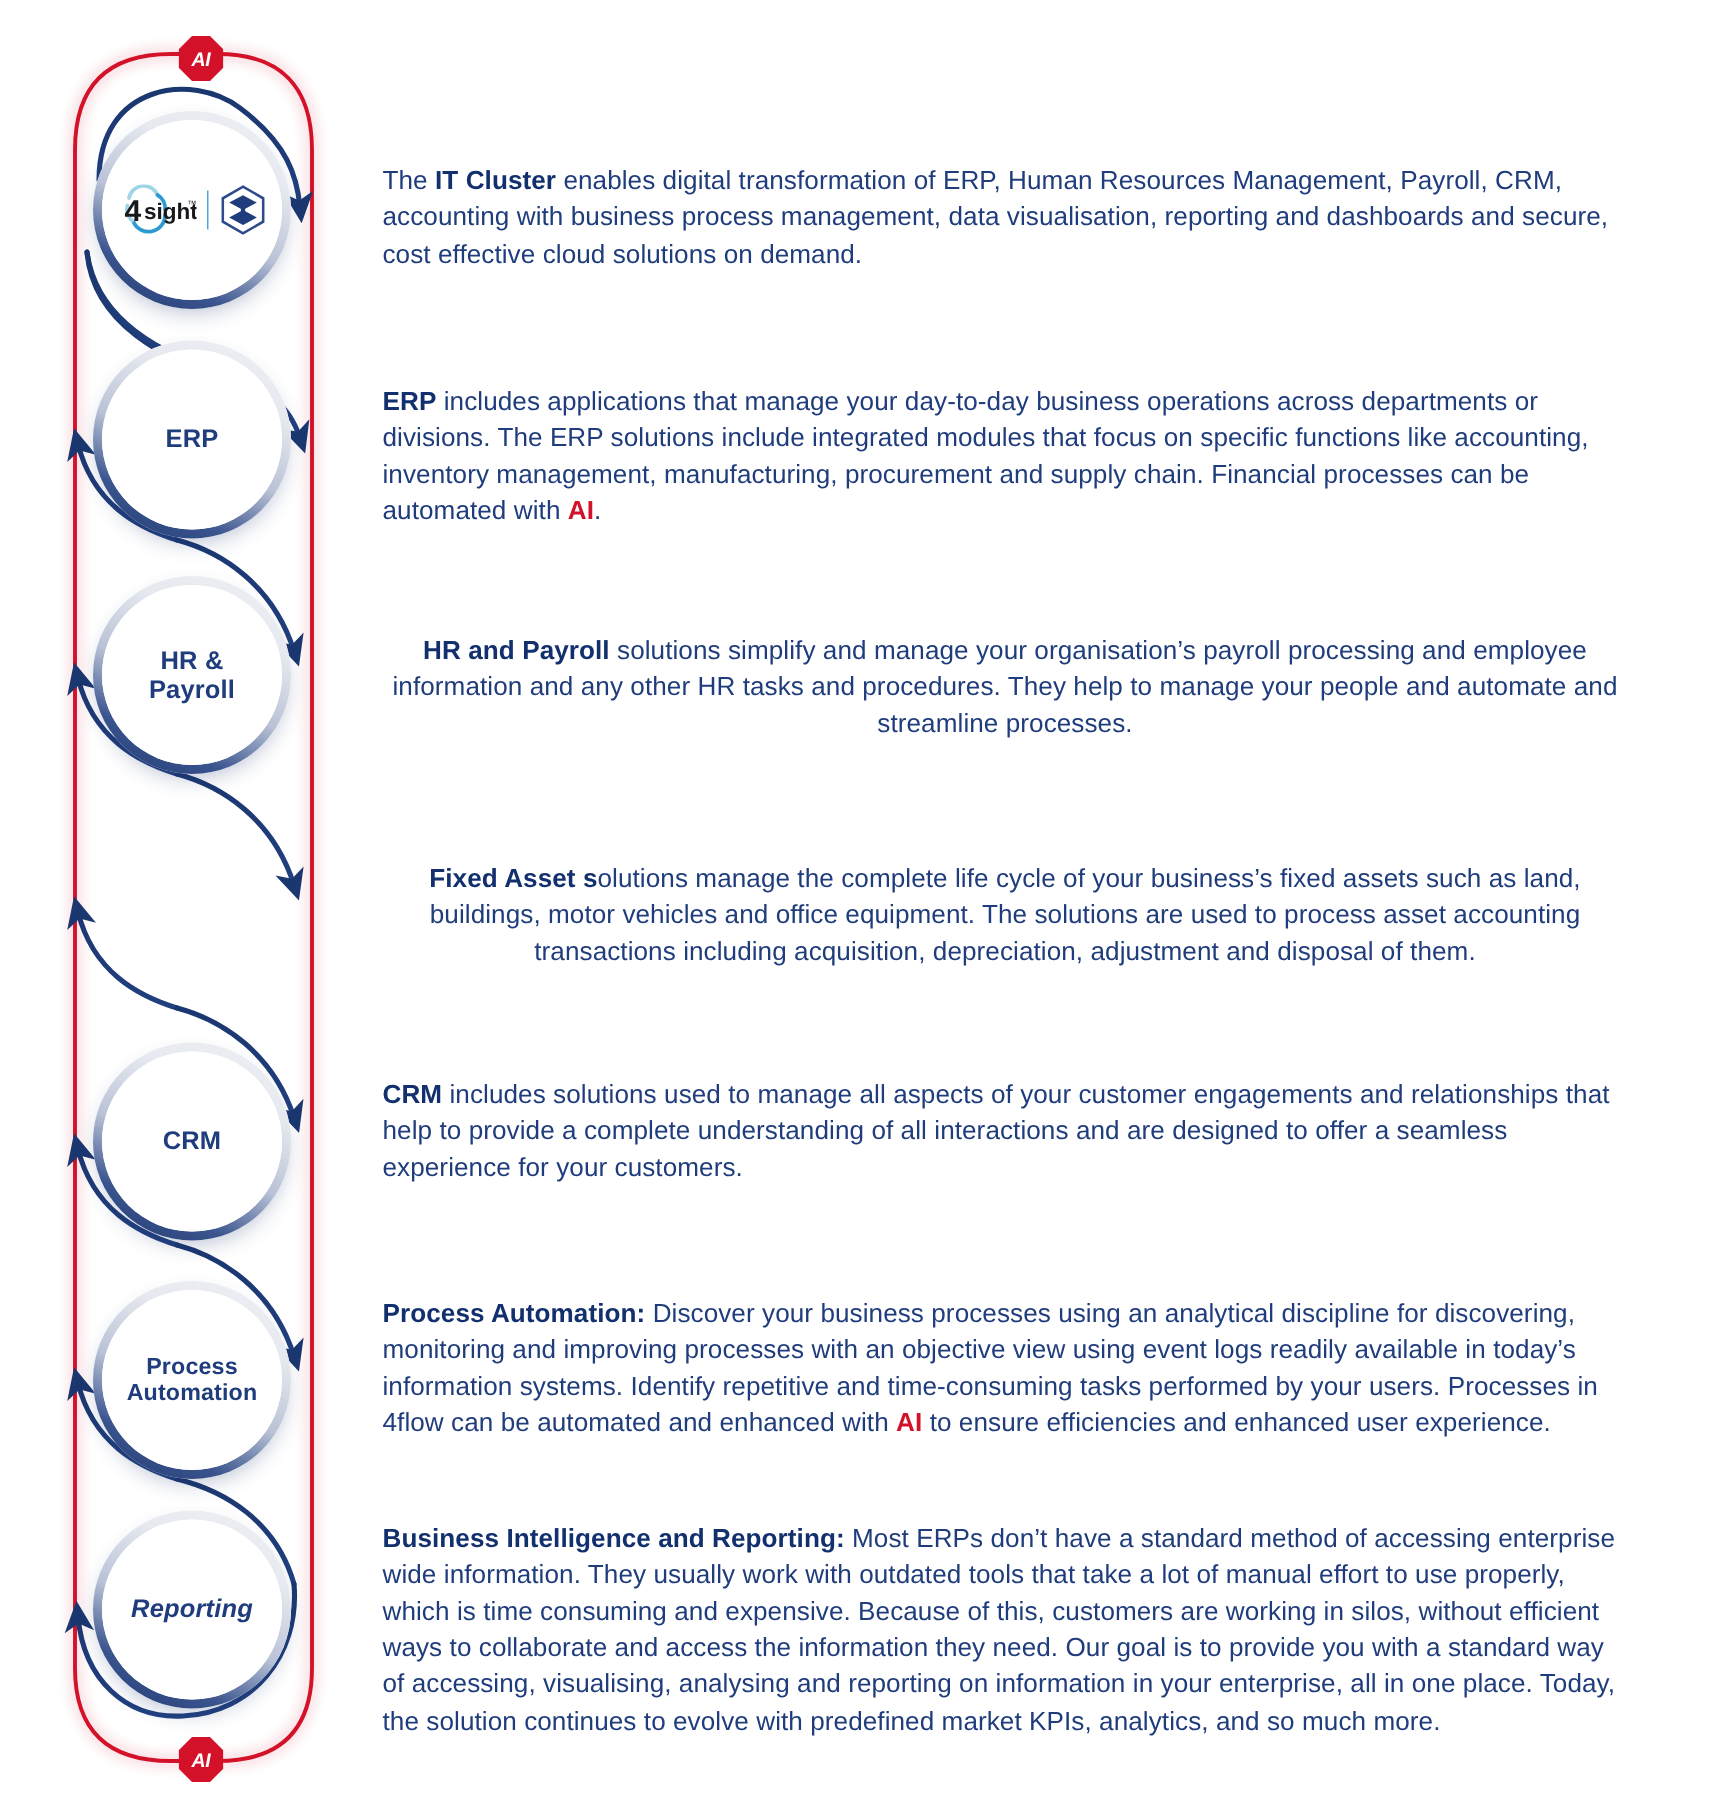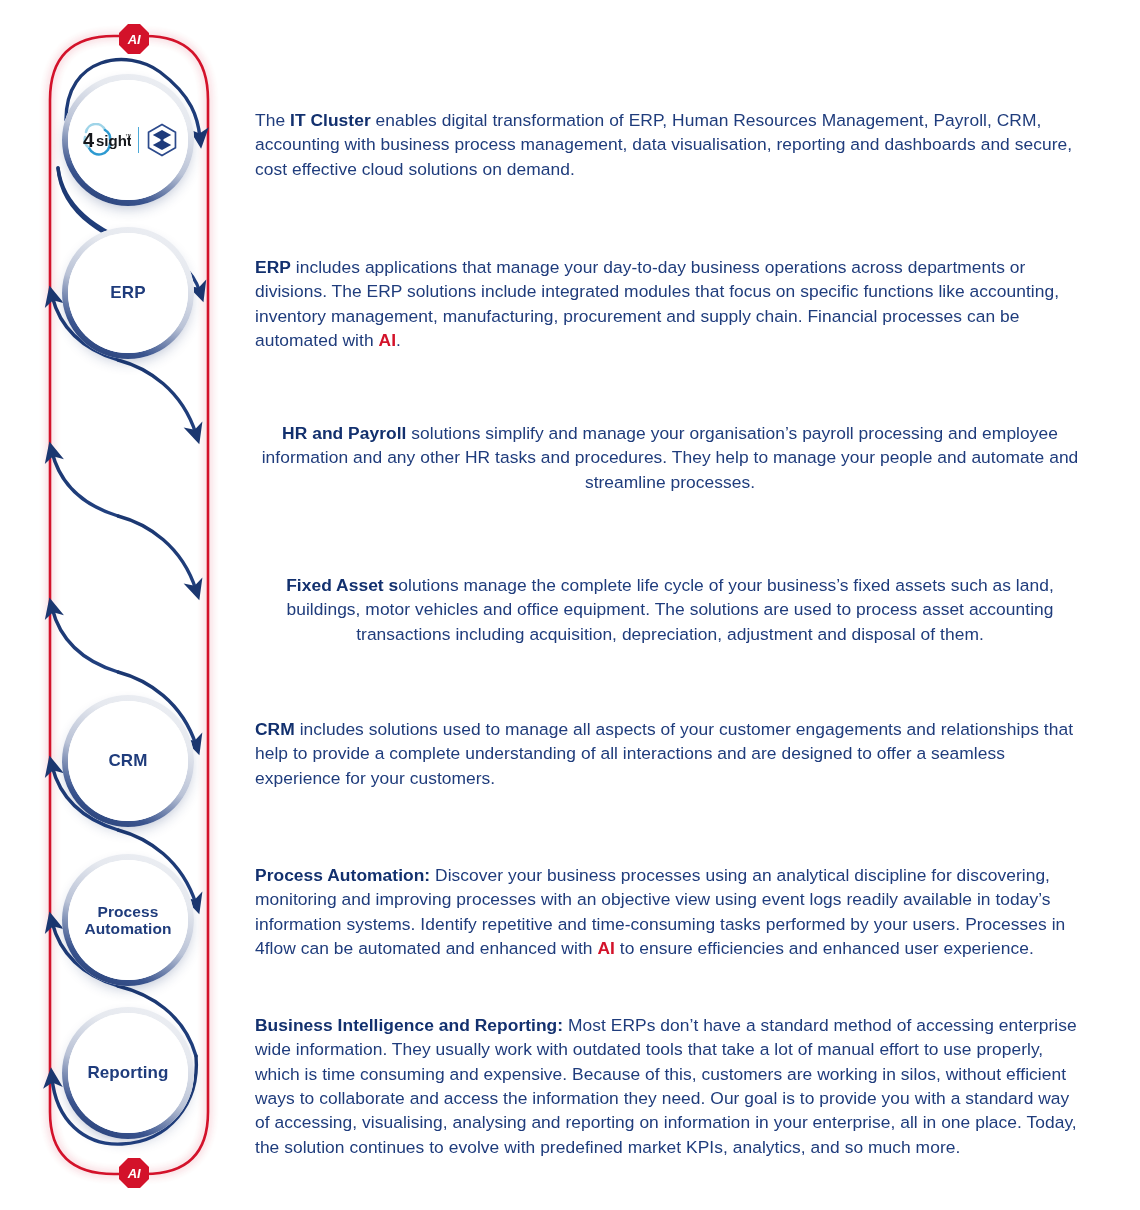--- a/index.html
+++ b/index.html
@@ -169,38 +169,45 @@
     </div>
   </div>
 
   <div class="node" style="top:227px;">
     <div class="ring"></div>
     <div class="inner">
       <div class="node-label">ERP</div>
     </div>
   </div>
 
+  <div class="node" style="top:384px;">
+    <div class="ring"></div>
+    <div class="inner">
+      <div class="node-label">HR &amp;
+Payroll</div>
+    </div>
+  </div>
 
 
   <div class="node" style="top:695px;">
     <div class="ring"></div>
     <div class="inner">
       <div class="node-label">CRM</div>
     </div>
   </div>
 
   <div class="node" style="top:854px;">
     <div class="ring"></div>
     <div class="inner">
       <div class="node-label small">Process
 Automation</div>
     </div>
   </div>
 
-  <div class="node" style="top:1007px;">
+  <div class="node" style="top:1007px;font-style:italic;">
     <div class="ring"></div>
     <div class="inner">
       <div class="node-label">Reporting</div>
     </div>
   </div>
 
   <div class="para" style="top:108px;"><span>The </span><b>IT Cluster</b><span> enables digital transformation of ERP, Human Resources Management, Payroll, CRM, accounting with business process management, data visualisation, reporting and dashboards and secure, cost effective cloud solutions on demand.</span></div>
   <div class="para" style="top:255px;"><b>ERP</b><span> includes applications that manage your day-to-day business operations across departments or divisions. The ERP solutions include integrated modules that focus on specific functions like accounting, inventory management, manufacturing, procurement and supply chain. Financial processes can be automated with </span><span class="ai">AI</span><span>.</span></div>
   <div class="para" style="top:421px;text-align:center;"><b>HR and Payroll</b><span> solutions simplify and manage your organisation’s payroll processing and employee information and any other HR tasks and procedures. They help to manage your people and automate and streamline processes.</span></div>
   <div class="para" style="top:573px;text-align:center;"><b>Fixed Asset s</b><span>olutions manage the complete life cycle of your business’s fixed assets such as land, buildings, motor vehicles and office equipment. The solutions are used to process asset accounting transactions including acquisition, depreciation, adjustment and disposal of them.</span></div>

